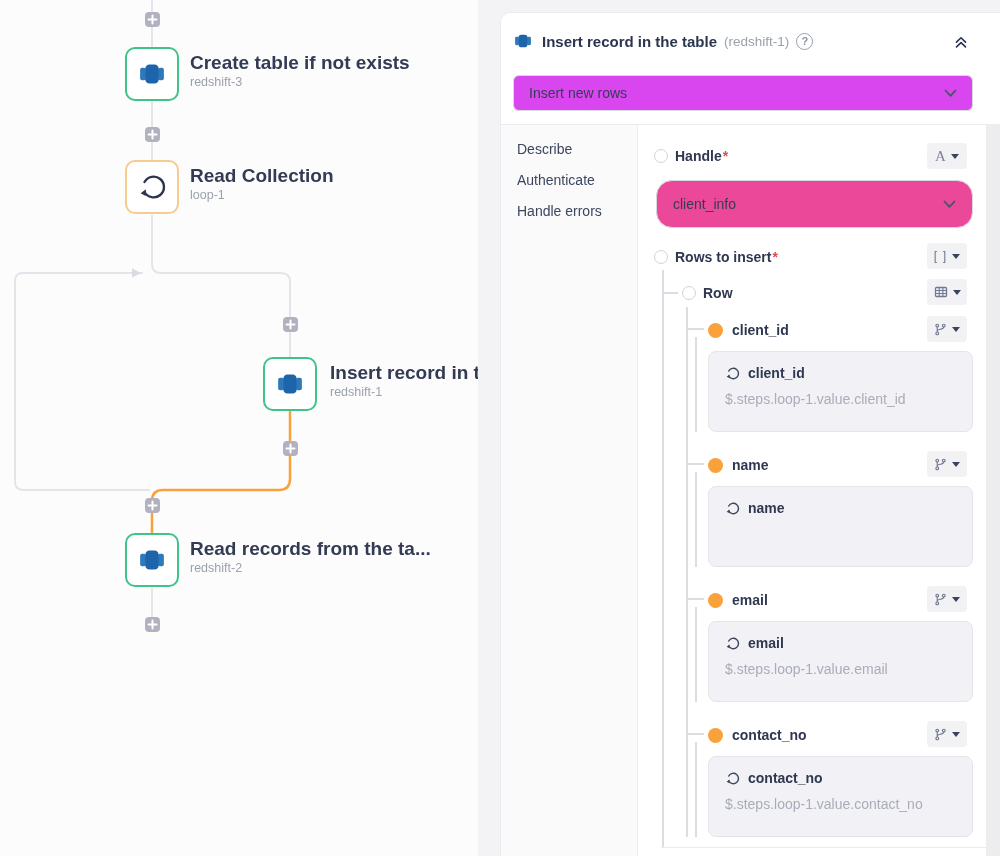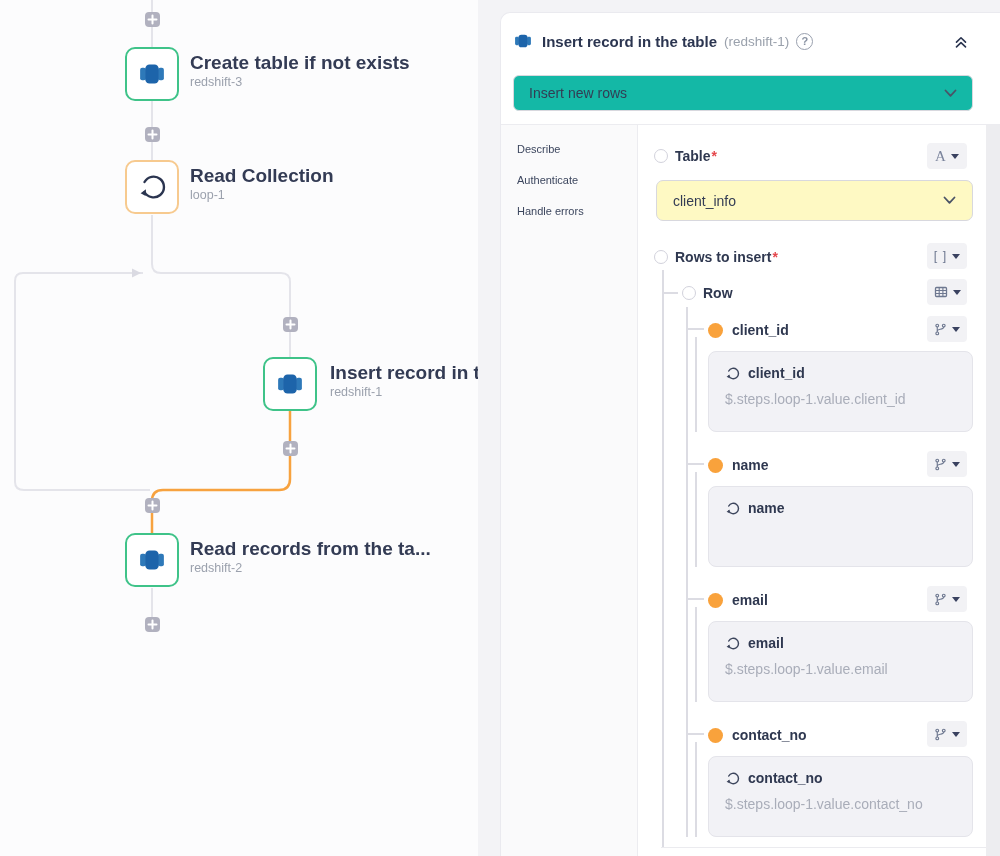--- a/index.html
+++ b/index.html
@@ -26,47 +26,47 @@
            border-radius:10px 0 0 0; border-left:1px solid #eaeaef; border-top:1px solid #eaeaef; }
   .panel-header { height:56px; display:flex; align-items:center; padding:0 30px 0 12px; }
   .panel-title { font-size:15px; font-weight:700; color:#2b3550; margin-left:9px; white-space:nowrap; }
   .panel-step-id { font-size:13.5px; color:#9aa1ac; margin-left:7px; }
   .help-circle { width:17px; height:17px; margin-left:7px; border:1.5px solid #99a0ae; border-radius:50%;
                  color:#8a93a3; font-size:11px; font-weight:700; display:flex; align-items:center;
                  justify-content:center; cursor:pointer; }
   .collapse-btn { margin-left:auto; cursor:pointer; display:flex; }
   .action-select { position:absolute; left:12px; top:62px; width:460px; height:36px;
                    border:1px solid #d8d8de; border-radius:6px; display:flex; align-items:center;
-                   padding:11px 15px; cursor:pointer; background:#14b8a6; }
+                   padding:11px 15px; cursor:pointer; background:#d946ef; }
   .action-select-label { font-size:14px; color:#333c54; }
   .action-select .chev { margin-left:auto; display:flex; }
   .panel-divider { position:absolute; left:0; top:111px; width:500px; height:1px; background:#ececf0; }
   .panel-body { position:absolute; left:0; top:112px; width:500px; height:732px; display:flex; }
 
   .side-nav { width:137px; height:100%; background:#fafafb; border-right:1px solid #ececf0; padding-top:8px; }
   .nav-item { height:31px; display:flex; align-items:center; padding:0 12px 0 16px;
-              font-size:11px; color:#3c465e; cursor:pointer; }
+              font-size:14px; color:#3c465e; cursor:pointer; }
   .nav-item.active { color:#1f6cff; font-weight:700; }
   .nav-item .nav-arrow { margin-left:auto; display:flex; }
 
   .form { position:relative; flex:1; height:100%; }
   .scroll-track { position:absolute; right:0; top:0; width:15px; height:732px; background:#ededf0; }
 
   .radio { width:14px; height:14px; border:1.5px solid #d2d2dc; border-radius:50%; background:#fff;
            display:inline-block; cursor:pointer; flex:none; }
   .field-head { position:absolute; height:28px; display:flex; align-items:center; }
   .f-label { font-size:14px; font-weight:700; color:#2f3850; white-space:nowrap; }
   .req { color:#e5484d; font-weight:700; margin-left:1px; }
   .type-btn { position:absolute; left:289px; width:40px; height:26px; background:#f2f2f5; border-radius:4px;
               display:flex; align-items:center; justify-content:center; gap:5px; cursor:pointer; }
   .type-glyph-a { font-family:"Liberation Serif", serif; font-size:15px; color:#7b849c; }
   .type-glyph-br { font-size:12.5px; color:#6e7890; letter-spacing:1px; }
   .caret { width:0; height:0; border-left:4.5px solid transparent; border-right:4.5px solid transparent;
            border-top:5px solid #3a4260; }
-  .select-box { position:absolute; height:41px; border:1px solid #d8d8de; border-radius:7px; background:#fef9c3;
+  .select-box { position:absolute; height:48px; border:1px solid #d8d8de; border-radius:16px; background:#ec4899;
                 display:flex; align-items:center; padding:0 16px; cursor:pointer; }
   .select-box .val { font-size:14px; color:#333c54; }
   .select-box .chev { margin-left:auto; display:flex; }
   .tree-v { position:absolute; width:1.5px; background:#dcdce3; }
   .tree-h { position:absolute; height:1.5px; background:#dcdce3; }
   .dot { width:15px; height:15px; border-radius:50%; background:#f9a23c; flex:none; }
   .chip-box { position:absolute; left:70px; width:265px; height:81px; background:#f2f2f6;
               border:1px solid #e4e4ea; border-radius:8px; padding:11px 16px; cursor:text; }
   .chip-row { display:flex; align-items:center; gap:8px; height:20px; }
   .chip-name { font-size:14px; font-weight:700; color:#2f3850; }
@@ -208,21 +208,21 @@
             </div>
           <div class="nav-item">
               <span>Handle errors</span>
             </div>
         </div>
 
         <div class="form">
 
           <div class="field-head" style="left:16px;top:17px;gap:7px">
             <span class="radio"></span>
-            <span class="f-label"><span>Table</span><span class="req">*</span></span>
+            <span class="f-label"><span>Handle</span><span class="req">*</span></span>
           </div>
           <div class="type-btn" style="top:18px">
             <span class="type-glyph-a">A</span>
             <span class="caret"></span>
           </div>
           <div class="select-box" style="left:18px;top:55px;width:317px">
             <span class="val">client_info</span>
             <span class="chev">
               <svg width="13" height="9" viewBox="0 0 13 9">
                   <path d="M1.5,1.5 L6.5,6.8 L11.5,1.5" fill="none" stroke="#4a5366" stroke-width="1.8" stroke-linecap="round" stroke-linejoin="round"></path>

